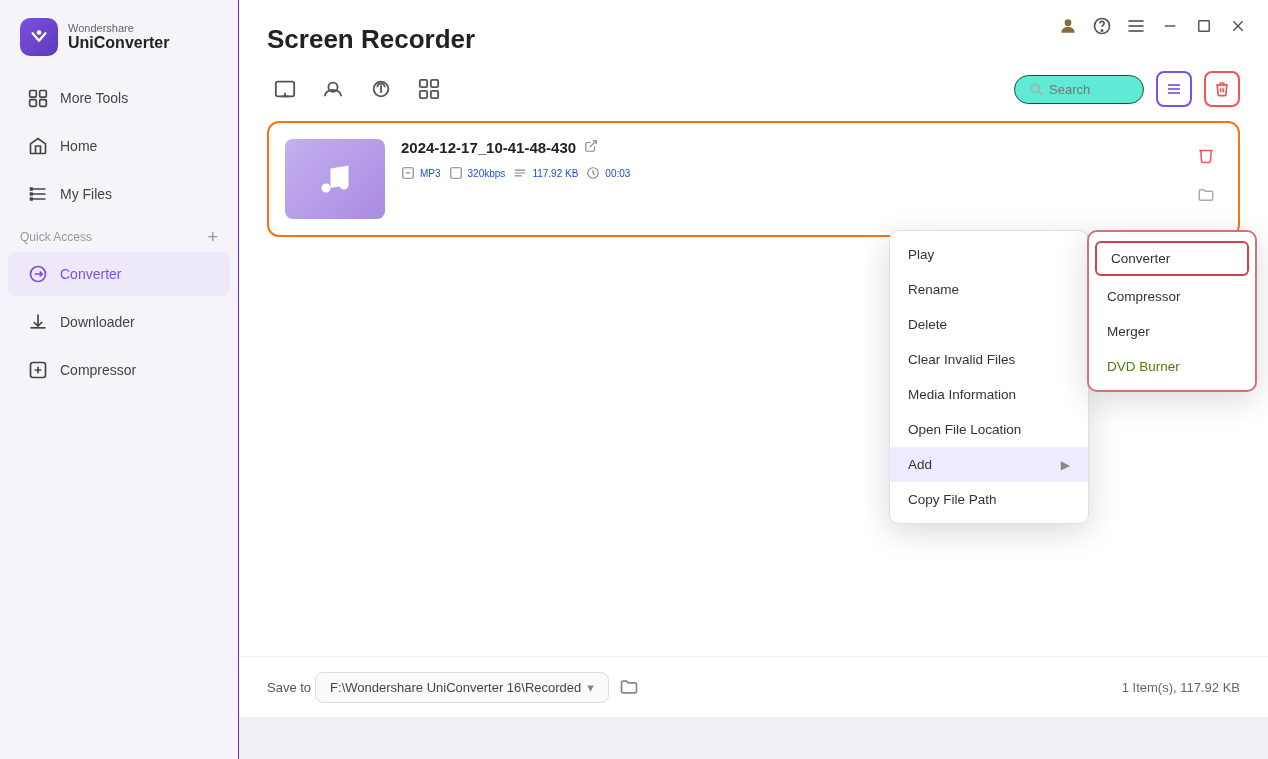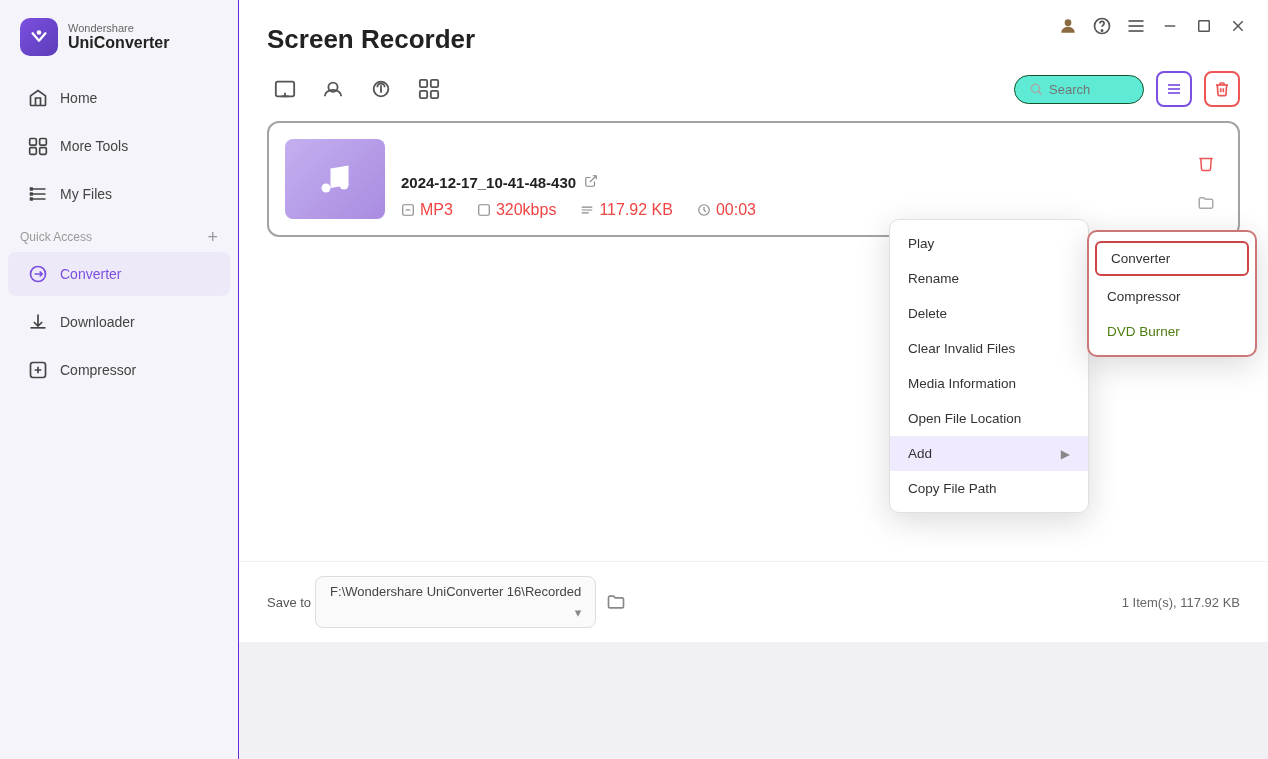--- a/index.html
+++ b/index.html
@@ -63,21 +63,21 @@
       cursor: pointer;
       color: #999;
       font-size: 18px;
       line-height: 1;
     }
 
     
     .main {
       flex: 1;
       background: #ffffff;
-      height: 642px;
+      height: 717px;
       display: flex;
       flex-direction: column;
       position: relative;
     }
 
     .main-header {
       padding: 24px 28px 8px 28px;
       display: flex;
       align-items: center;
       justify-content: space-between;
@@ -153,25 +153,25 @@
     }
 
     
     .file-list {
       flex: 1;
       padding: 0 28px;
       overflow-y: auto;
     }
 
     .file-item {
-      border: 2px solid #a3a3a3;
+      border: 2px solid #f97316;
       border-radius: 12px;
       padding: 16px;
       display: flex;
-      align-items: flex-end;
+      align-items: flex-start;
       gap: 16px;
       background: #fff;
       position: relative;
       margin-bottom: 10px;
     }
     .file-thumb {
       width: 100px;
       height: 80px;
       border-radius: 8px;
       background: linear-gradient(135deg, #c4b0f0, #a98be0);
@@ -189,23 +189,23 @@
       color: #222;
       display: flex;
       align-items: center;
       gap: 8px;
       margin-bottom: 10px;
     }
     .file-name .ext-icon { cursor: pointer; color: #888; }
     .file-meta {
       display: flex;
       align-items: center;
-      gap: 24px;
-      font-size: 16px;
-      color: #ef4444;
+      gap: 8px;
+      font-size: 10px;
+      color: #1d4ed8;
     }
     .meta-item {
       display: flex;
       align-items: center;
       gap: 5px;
     }
     .file-actions {
       display: flex;
       flex-direction: column;
       gap: 8px;
@@ -239,21 +239,20 @@
       border-radius: 8px;
       padding: 7px 14px;
       font-size: 13px;
       background: #fafafa;
       color: #444;
       display: flex;
       align-items: center;
       gap: 6px;
       cursor: pointer;
       min-width: 260px;
-      flex-direction: column;
     }
     .path-select .chevron { margin-left: auto; color: #888; }
     .folder-btn {
       width: 32px;
       height: 32px;
       border: none;
       background: transparent;
       cursor: pointer;
       color: #888;
       display: flex;
@@ -262,21 +261,21 @@
     }
     .footer-info {
       margin-left: auto;
       font-size: 13px;
       color: #666;
     }
 
     
     .context-menu {
       position: absolute;
-      top: 219px;
+      top: 230px;
       left: 650px;
       background: #fff;
       border: 1px solid #e0e0e0;
       border-radius: 10px;
       box-shadow: 0 8px 32px rgba(0,0,0,0.15);
       width: 200px;
       z-index: 100;
       padding: 6px 0;
     }
     .ctx-item {
@@ -344,34 +343,34 @@
       </svg>
     </div>
     <div class="logo-text-area">
       <span class="logo-brand">Wondershare</span>
       <span class="logo-product">UniConverter</span>
     </div>
   </div>
 
   <div class="nav-item">
     <svg viewBox="0 0 24 24" fill="none" stroke="currentColor" stroke-width="2">
-      <path d="M3 9.5L12 3l9 6.5V20a1 1 0 01-1 1H4a1 1 0 01-1-1z"></path>
-      <path d="M9 21V12h6v9"></path>
-    </svg>
-    <span>Home</span>
-  </div>
-
-  <div class="nav-item">
-    <svg viewBox="0 0 24 24" fill="none" stroke="currentColor" stroke-width="2">
       <rect x="2" y="3" width="8" height="8" rx="1.5"></rect>
       <rect x="14" y="3" width="8" height="8" rx="1.5"></rect>
       <rect x="2" y="14" width="8" height="8" rx="1.5"></rect>
       <rect x="14" y="14" width="8" height="8" rx="1.5"></rect>
     </svg>
     <span>More Tools</span>
+  </div>
+
+  <div class="nav-item">
+    <svg viewBox="0 0 24 24" fill="none" stroke="currentColor" stroke-width="2">
+      <path d="M3 9.5L12 3l9 6.5V20a1 1 0 01-1 1H4a1 1 0 01-1-1z"></path>
+      <path d="M9 21V12h6v9"></path>
+    </svg>
+    <span>Home</span>
   </div>
 
   <div class="nav-item">
     <svg viewBox="0 0 24 24" fill="none" stroke="currentColor" stroke-width="2">
       <path d="M3 6h18M3 12h18M3 18h18"></path>
       <rect x="2" y="4" width="4" height="4" rx="0.5" fill="currentColor" stroke="none"></rect>
       <rect x="2" y="10" width="4" height="4" rx="0.5" fill="currentColor" stroke="none"></rect>
       <rect x="2" y="16" width="4" height="4" rx="0.5" fill="currentColor" stroke="none"></rect>
     </svg>
     <span>My Files</span>
@@ -614,18 +613,21 @@
     </div>
   </div>
 
   <div class="submenu">
     <div class="submenu-item" style="border: 2px solid #cc4444; border-radius: 6px; margin: 3px 6px; padding: 8px 14px;">
       <span>Converter</span>
     </div>
     <div class="submenu-item">
       <span>Compressor</span>
     </div>
+    <div class="submenu-item">
+      <span>Merger</span>
+    </div>
     <div class="submenu-item disabled">
       <span>DVD Burner</span>
     </div>
   </div>
 
 </div>
 
 </body></html>

